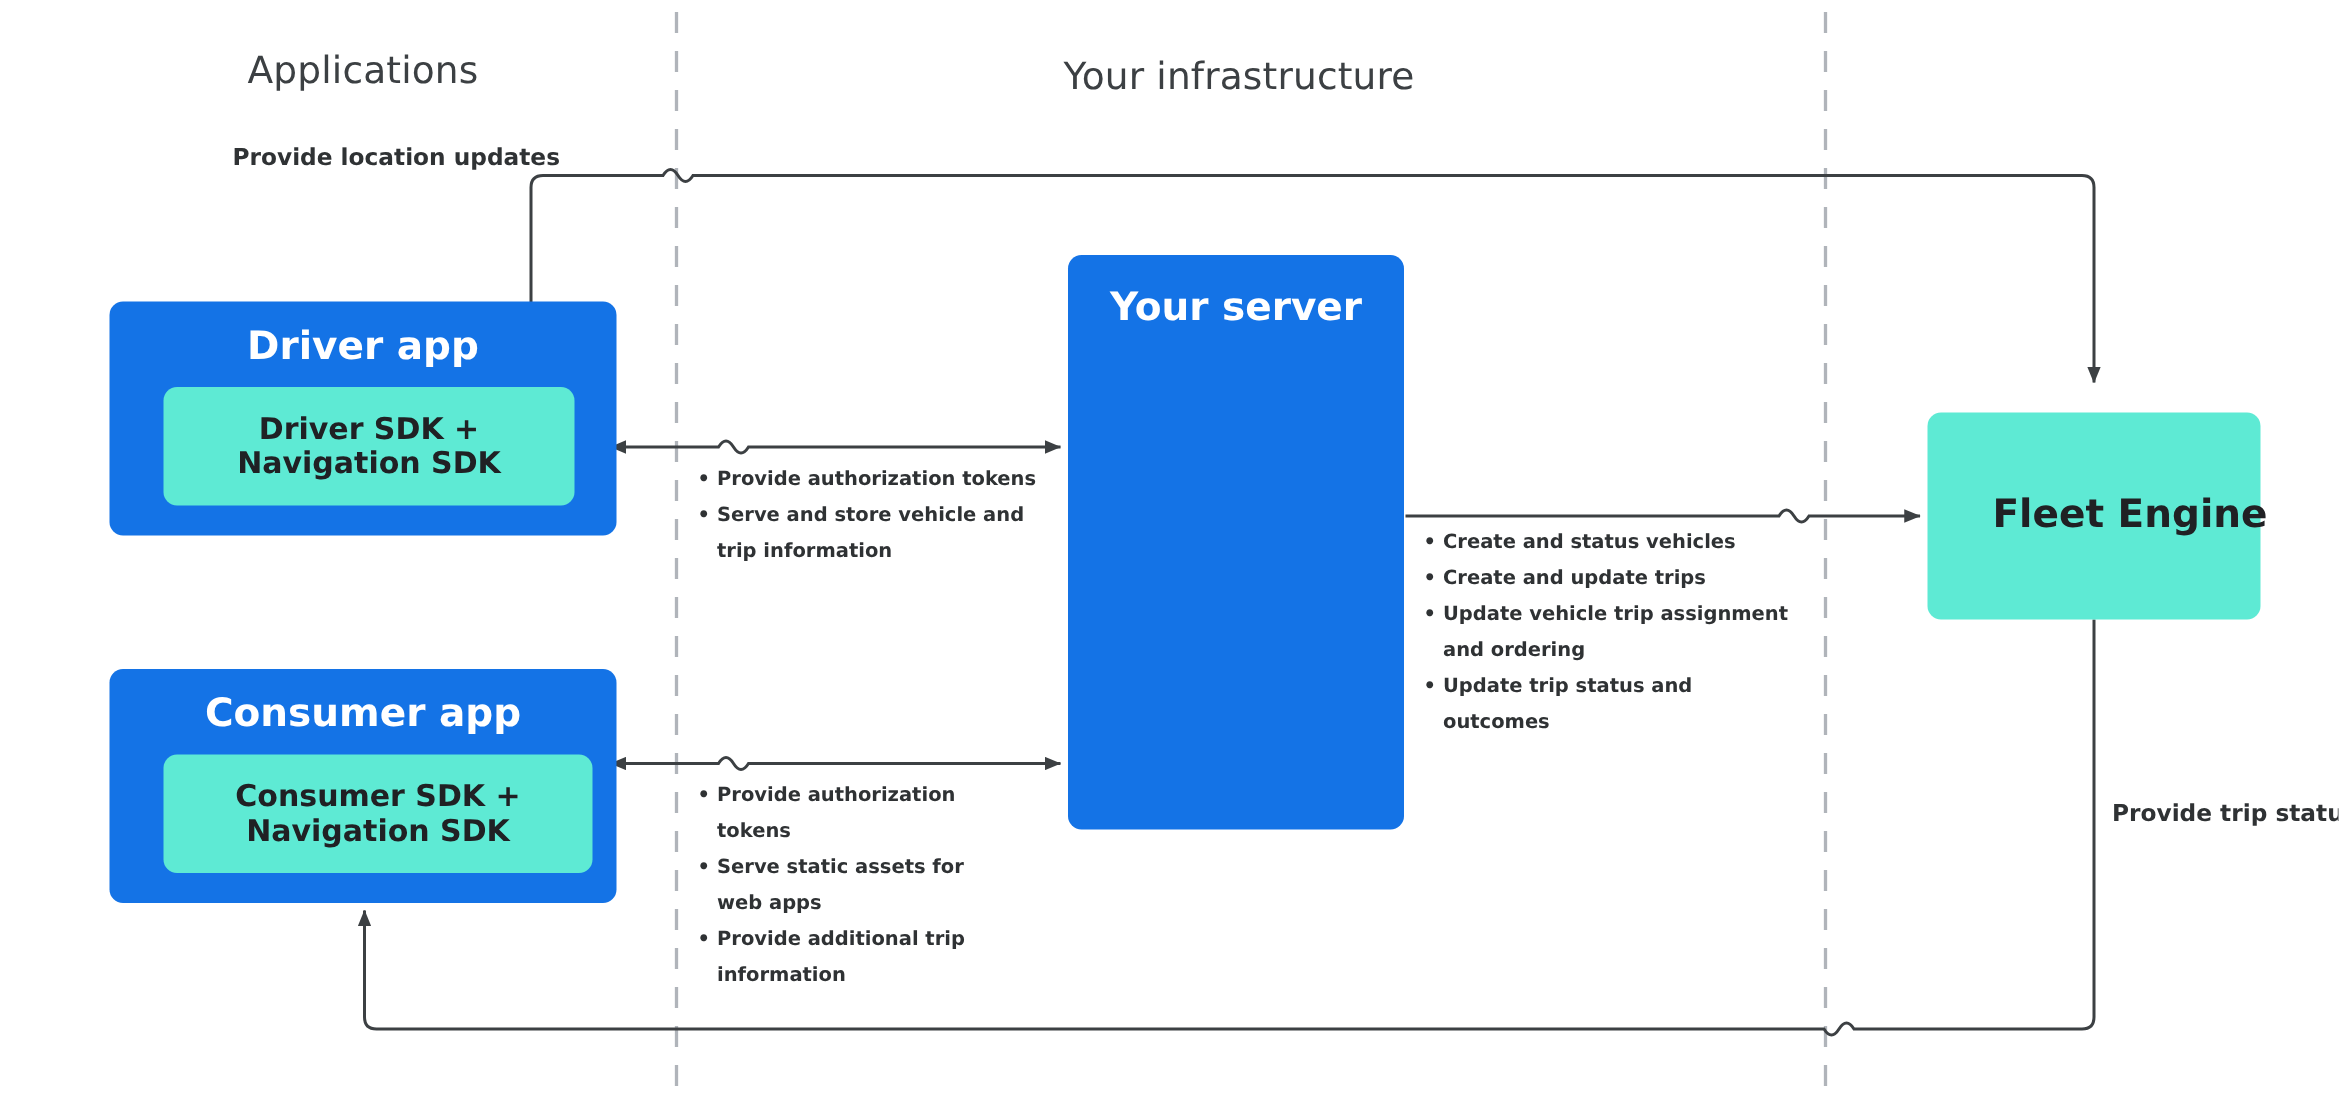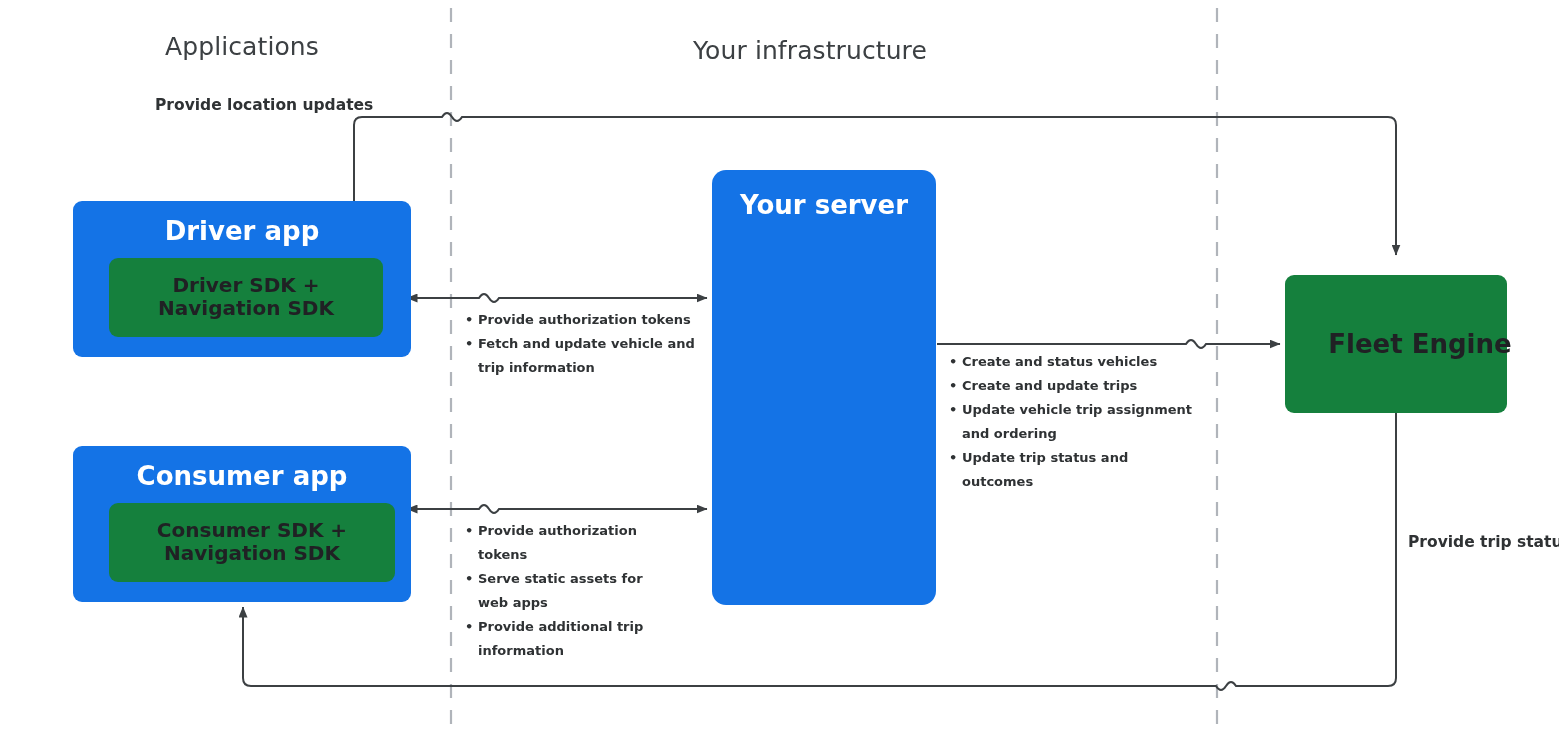--- a/index.html
+++ b/index.html
@@ -53,21 +53,21 @@
   }
   .node {
     position: absolute;
     box-sizing: border-box;
     border-radius: 9px;
   }
   .node-blue {
     background: #1473e6;
   }
   .node-yellow {
-    background: #15803d;
+    background: #5eead4;
   }
   .node-label {
     position: absolute;
     width: 100%;
     text-align: center;
     font-weight: 700;
     line-height: 1.18;
   }
   .app-title {
     top: 15px;
@@ -102,21 +102,21 @@
     height: 742px;
     pointer-events: none;
   }
 </style>
 </head>
 <body>
 
 <div id="diagram">
 
   <div class="lane-title" style="left:0px; top:32px; width:410px;">Applications</div>
-  <div class="lane-title" style="left:390px; top:36px; width:766px;">Your infrastructure</div>
+  <div class="lane-title" style="left:406px; top:36px; width:766px;">Your infrastructure</div>
 
   <svg class="wires" viewBox="0 0 1559 742">
     <defs>
       <marker id="arrowR" markerWidth="11" markerHeight="9" refX="10.5" refY="4.5" orient="auto" markerUnits="userSpaceOnUse">
         <path d="M0,0 L11,4.5 L0,9 z" fill="#3c4043"></path>
       </marker>
       <marker id="arrowL" markerWidth="11" markerHeight="9" refX="0.5" refY="4.5" orient="auto-start-reverse" markerUnits="userSpaceOnUse">
         <path d="M0,0 L11,4.5 L0,9 z" fill="#3c4043"></path>
       </marker>
     </defs>
@@ -154,34 +154,34 @@
   </div>
 
   <div class="node node-blue" style="left:36px; top:446px; width:338px; height:156px;">
     <div class="node-label app-title">Consumer app</div>
     <div class="node node-yellow" style="left:36px; top:57px; width:286px; height:79px;">
       <div class="node-label sdk-label" style="white-space:pre-line;">Consumer SDK +
 Navigation SDK</div>
     </div>
   </div>
 
-  <div class="node node-blue" style="left:675px; top:170px; width:224px; height:435px;border-radius:14px;">
+  <div class="node node-blue" style="left:675px; top:170px; width:224px; height:383px;">
     <div class="node-label server-title">Your server</div>
   </div>
 
   <div class="node node-yellow" style="left:1248px; top:275px; width:222px; height:138px;">
     <div class="node-label fleet-title">Fleet Engine</div>
   </div>
 
   <div class="edge-label" style="left:118px; top:96px;text-align:right;">Provide location updates</div>
   <div class="edge-label" style="left:1371px; top:533px;">Provide trip status</div>
 
   <div class="bullets" style="left:428px; top:308px; width:232px;">
     <div class="bl">Provide authorization tokens</div>
-    <div class="bl">Fetch and update vehicle and trip information</div>
+    <div class="bl">Serve and store vehicle and trip information</div>
   </div>
 
   <div class="bullets" style="left:428px; top:519px; width:205px;">
     <div class="bl">Provide authorization tokens</div>
     <div class="bl">Serve static assets for web apps</div>
     <div class="bl">Provide additional trip information</div>
   </div>
 
   <div class="bullets" style="left:912px; top:350px; width:248px;">
     <div class="bl">Create and status vehicles</div>

